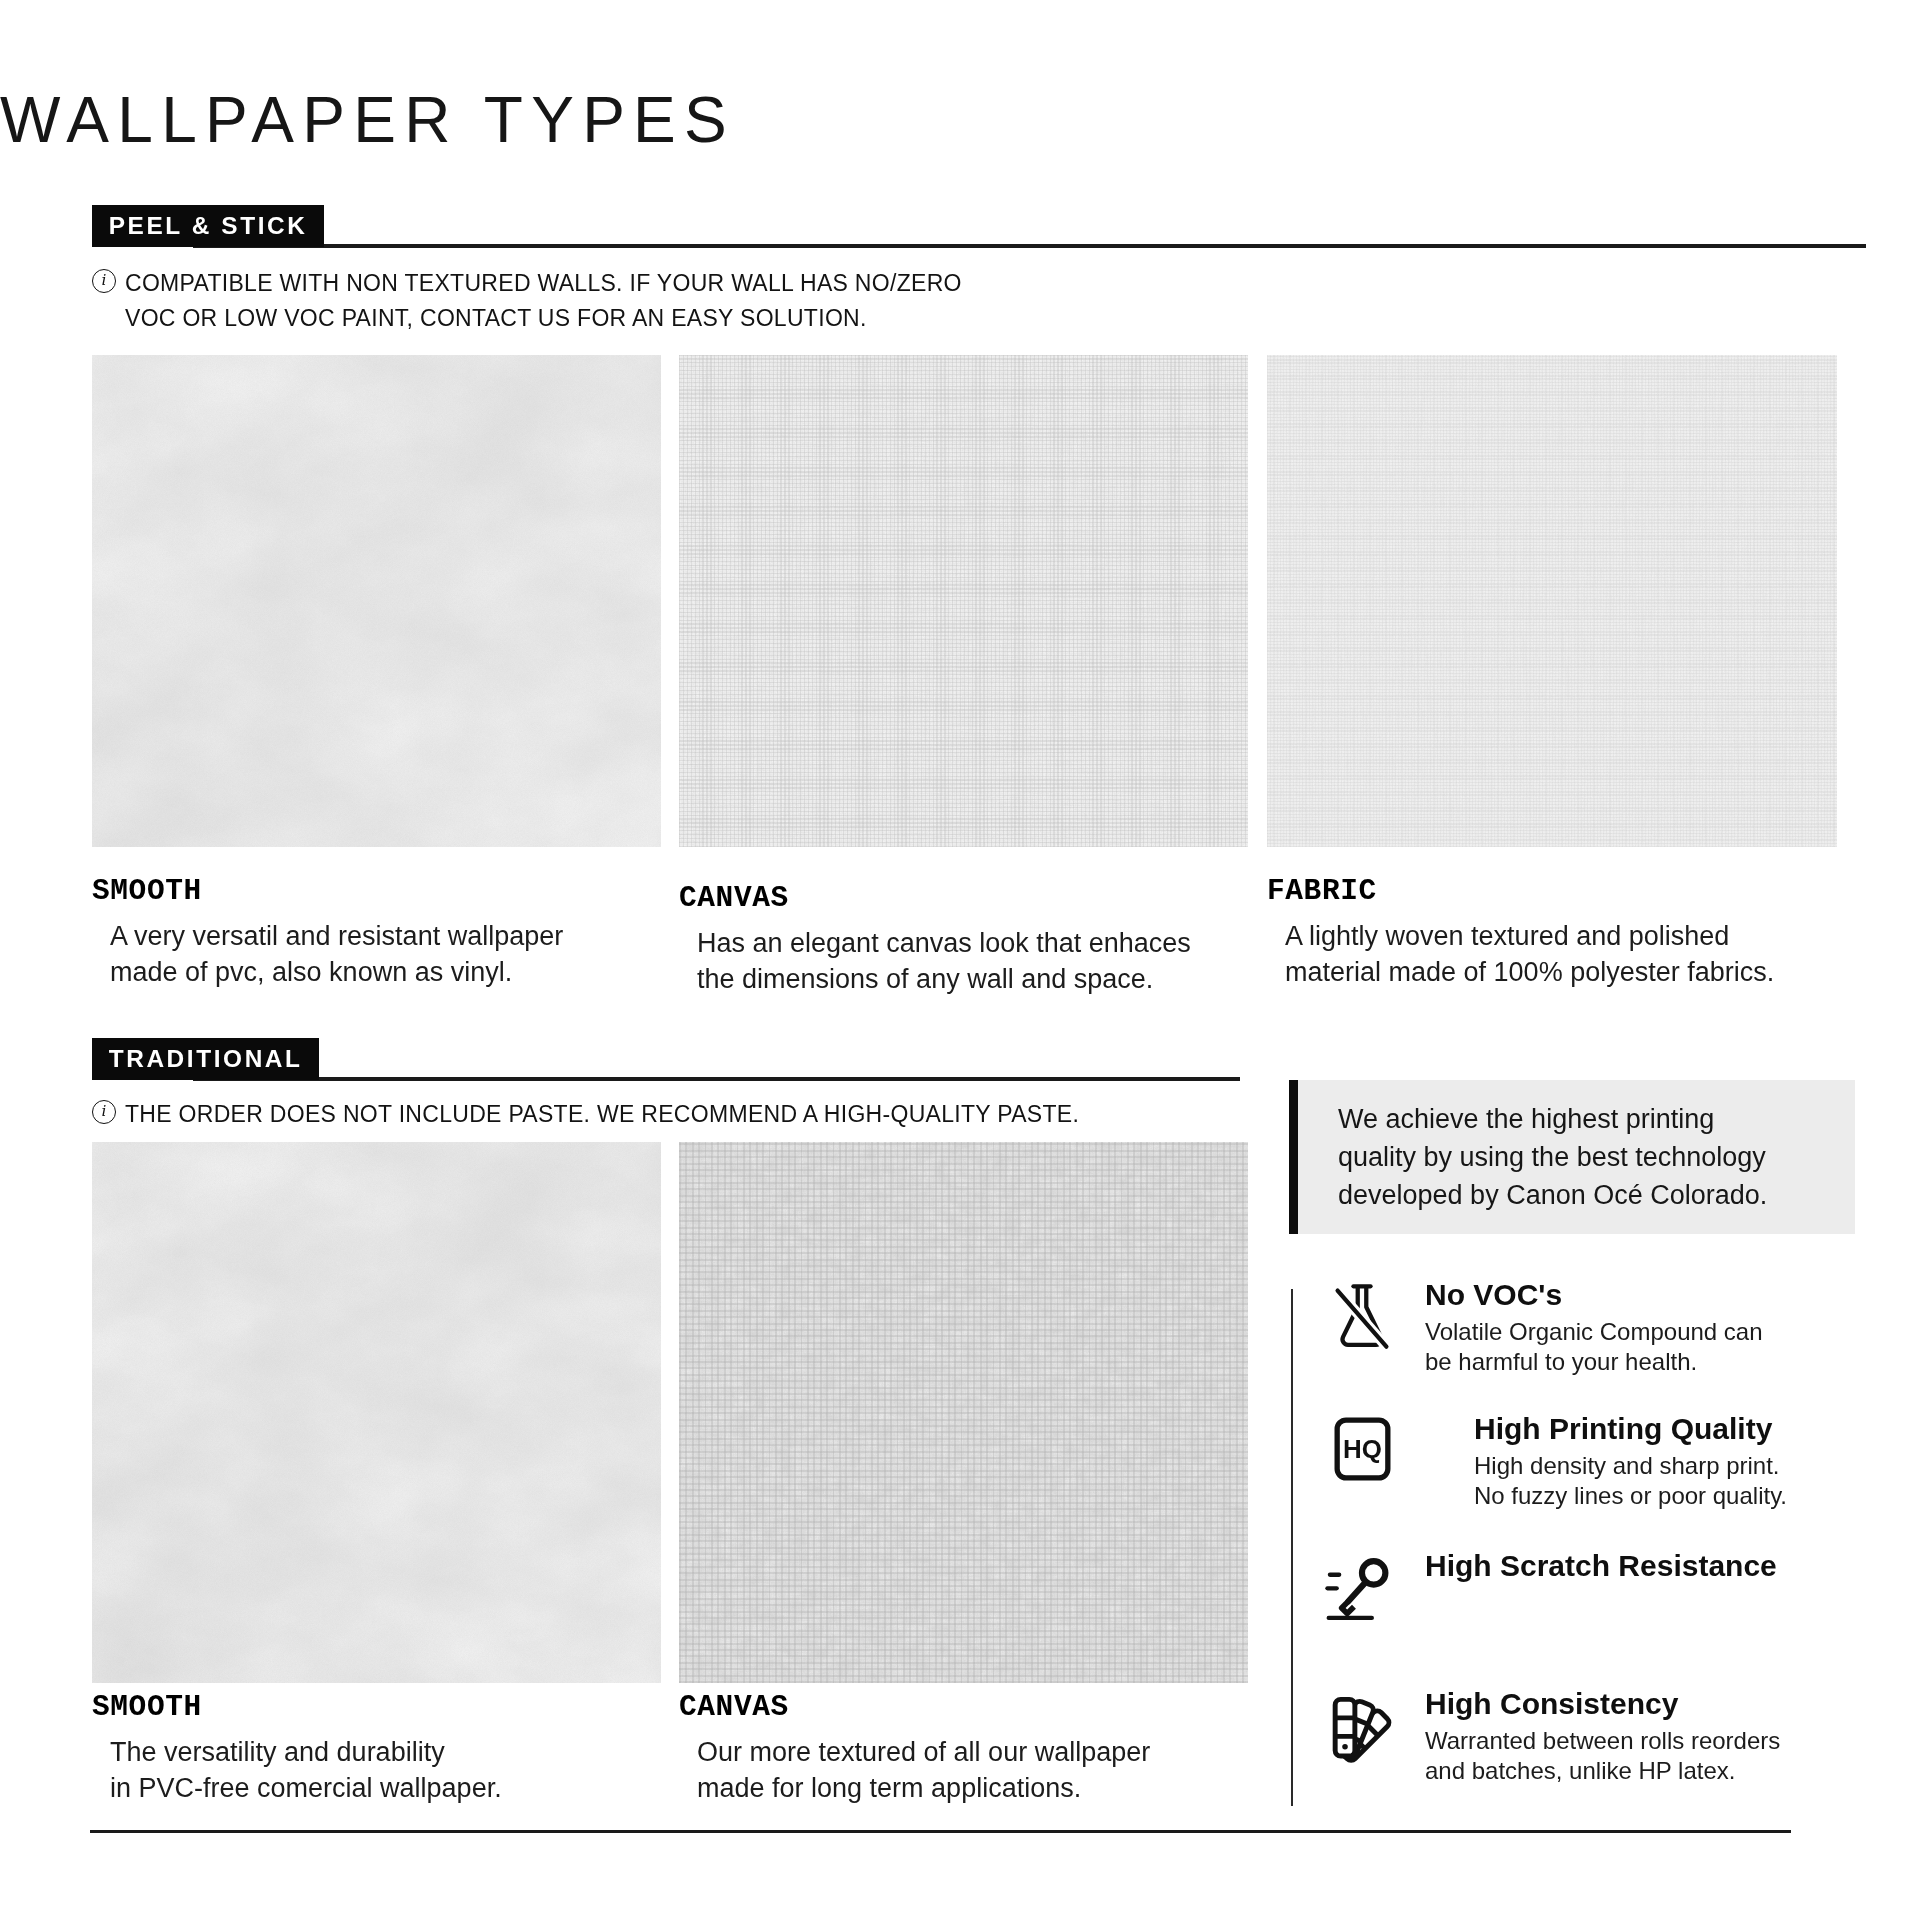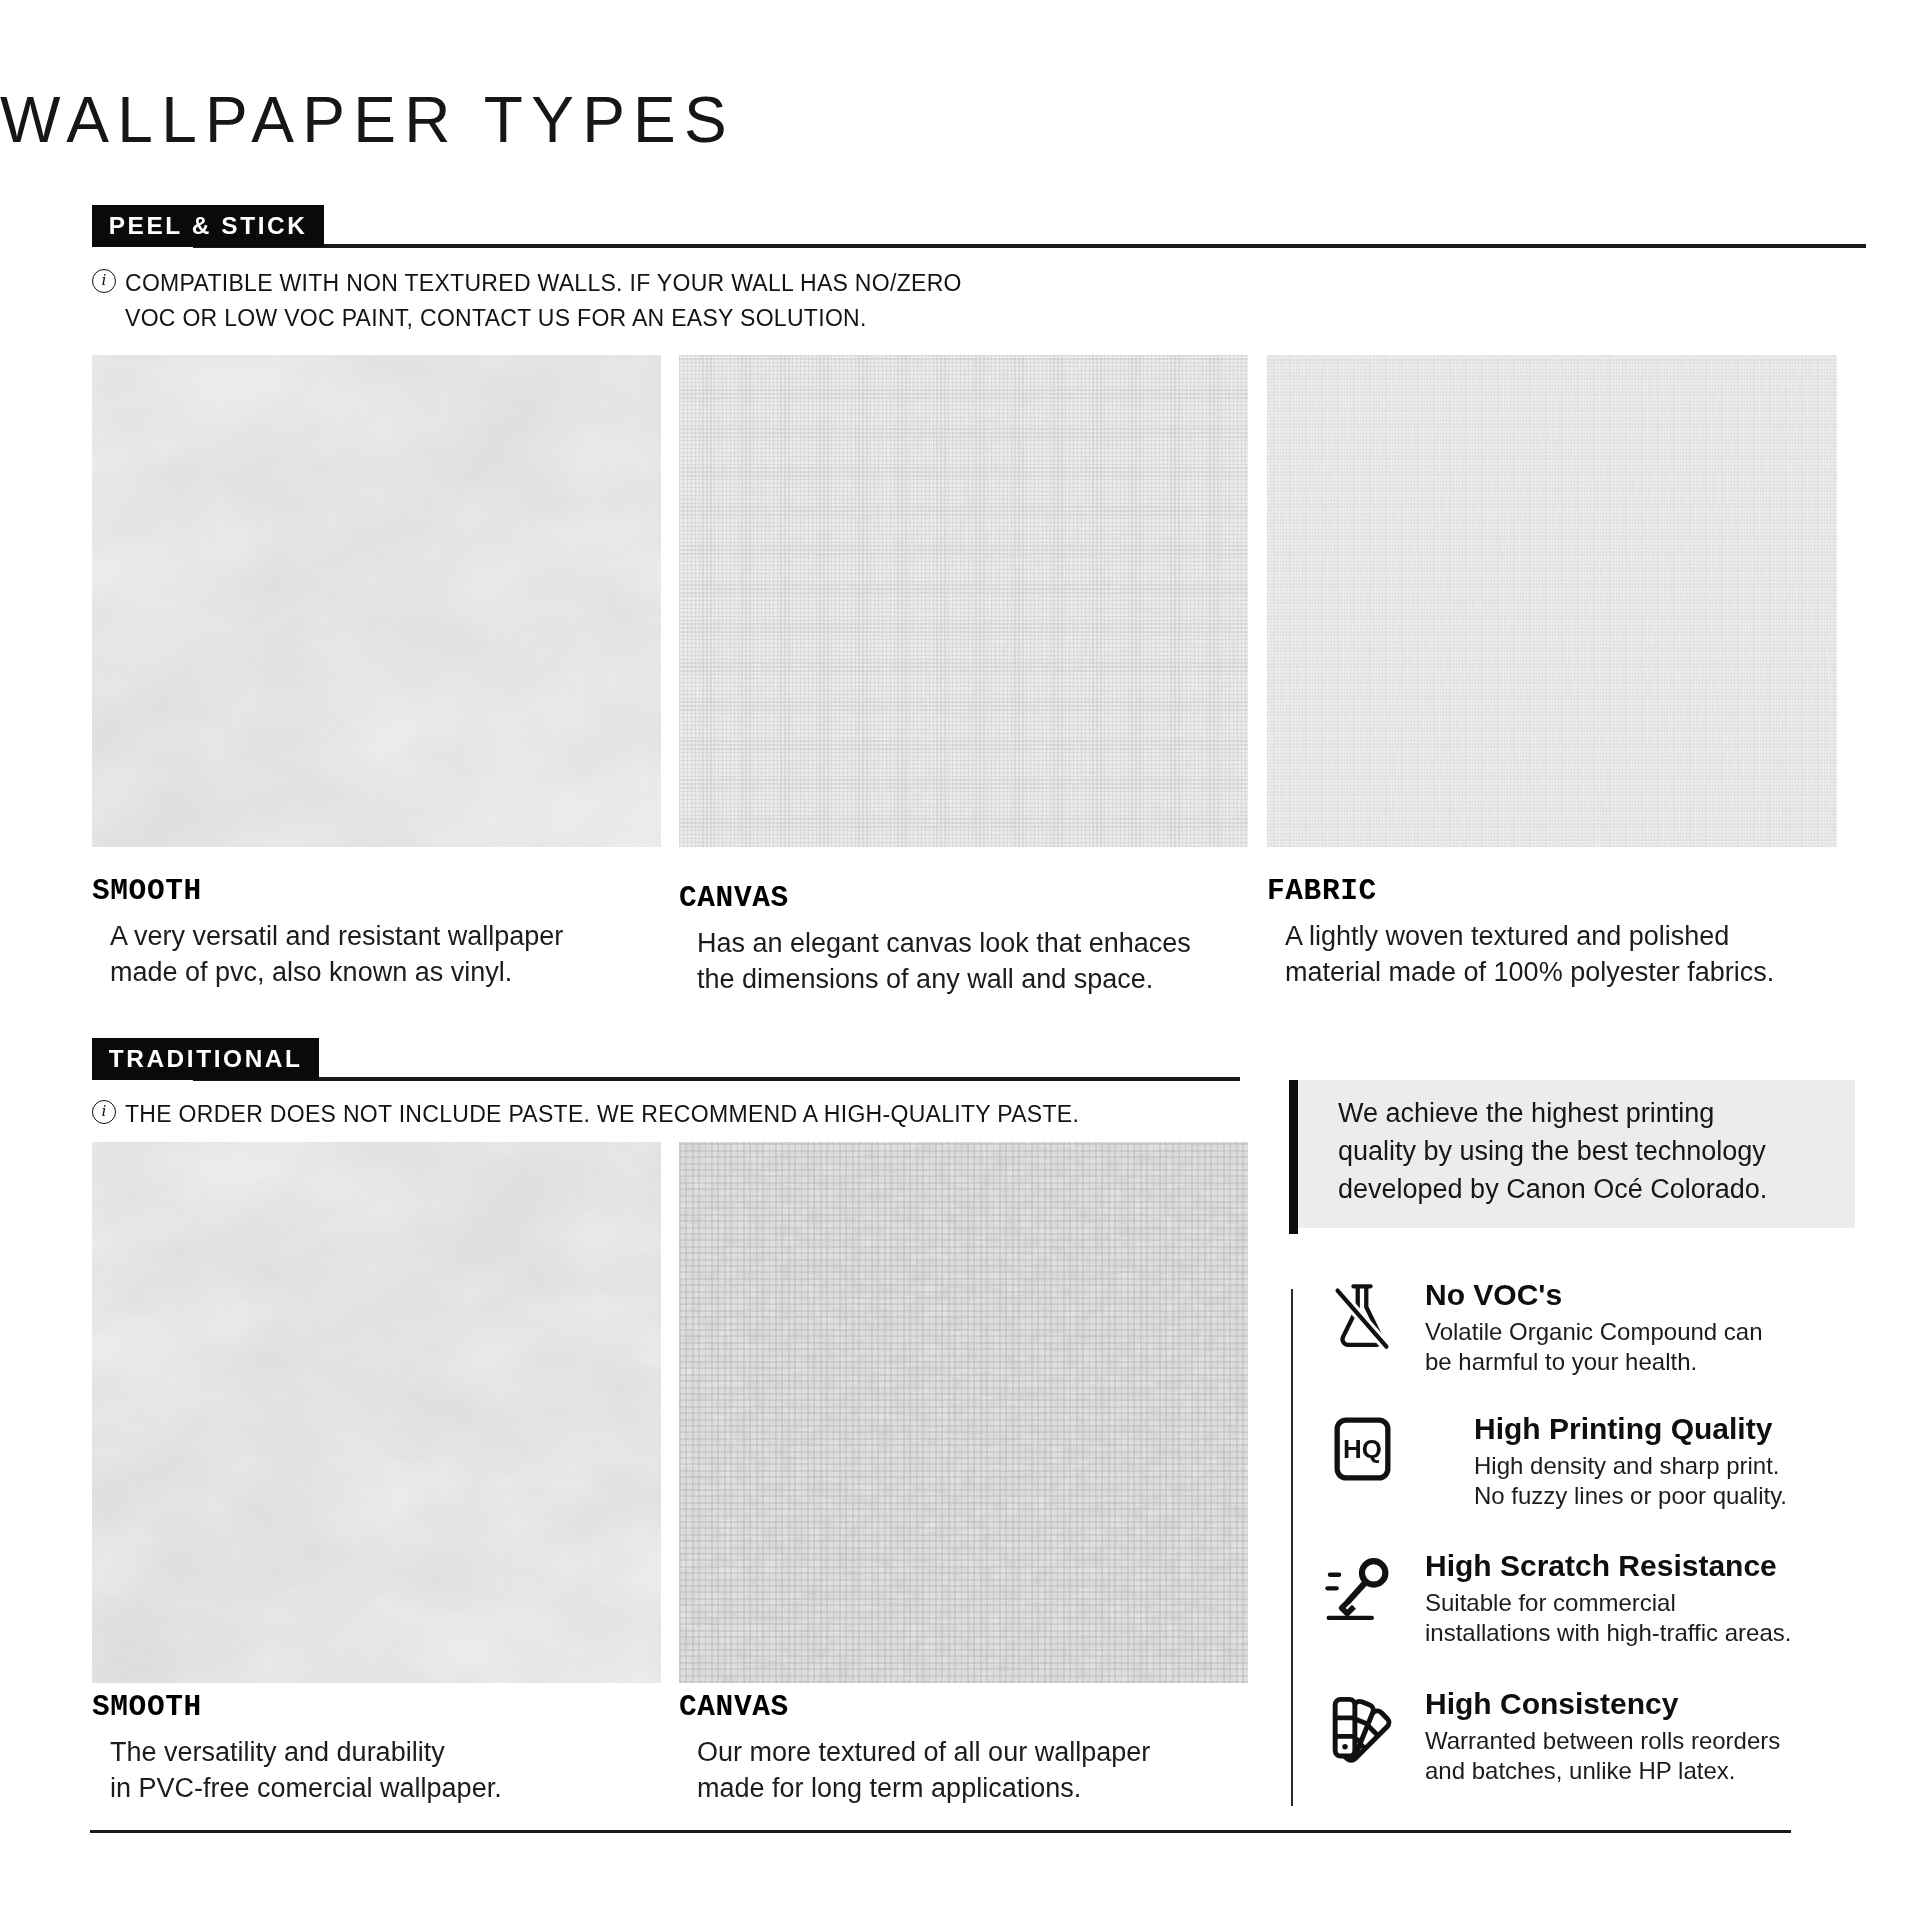--- a/index.html
+++ b/index.html
@@ -47,21 +47,21 @@
     background-color:#f3f3f3;
     background-image:
       repeating-linear-gradient(0deg, rgba(165,165,165,.32) 0 1.9px, rgba(255,255,255,0) 1.9px 6.4px),
       repeating-linear-gradient(90deg, rgba(165,165,165,.32) 0 1.9px, rgba(255,255,255,0) 1.9px 6.4px);
   }
 
   .caption-name{font-size:29.5px;font-weight:700;letter-spacing:0.6px;color:#000000;font-family:Liberation Mono, monospace;}
   .caption-desc{font-size:27px;line-height:36px;color:#1c1c1c;margin-top:10.3px;margin-left:18px;}
 
   .quality-box{
-    background:#ececec;padding:14px 19px 0 40px;
+    background:#ececec;padding:20px 19px 0 40px;
     font-size:27px;line-height:38px;color:#161616;
   }
   .quality-bar{background:#0d0d0d;}
   .v-rule{background:#2a2a2a;}
 
   .feature-text .f-title{font-size:30px;font-weight:700;color:#0f0f0f;}
   .feature-text .f-desc{font-size:24px;line-height:30px;color:#1c1c1c;margin-top:5.1px;}
 
   svg{overflow:visible;}
 </style>
@@ -244,24 +244,20 @@
 <svg class="abs" viewBox="0 0 112 115" style="left:1325px;top:1552px;width:69px;height:72px">
   <circle cx="79" cy="33" r="19" fill="none" stroke="#111" stroke-width="10"></circle>
   <path d="M66 48 L38 79" stroke="#111" stroke-width="10" fill="none" stroke-linecap="round"></path>
   <path d="M38 79 l-11 11 l9 9 l11 -11" fill="none" stroke="#111" stroke-width="9" stroke-linejoin="round"></path>
   <path d="M8 36 h15" stroke="#111" stroke-width="7" stroke-linecap="round"></path>
   <path d="M4 58 h15" stroke="#111" stroke-width="7" stroke-linecap="round"></path>
   <path d="M6 106 h70" stroke="#111" stroke-width="7" stroke-linecap="round"></path>
 </svg>
 <div class="abs feature-text" style="left:1425px;top:1549px;width:462px">
   <div class="f-title">High Scratch Resistance</div>
-  <div class="f-desc">
-    <div>Suitable for commercial</div>
-    <div>installations with high-traffic areas.</div>
-  </div>
 </div>
 
 <svg class="abs" viewBox="0 0 108 112" style="left:1330px;top:1692px;width:67px;height:69px">
   <g fill="#ffffff" stroke="#111" stroke-width="8" stroke-linejoin="round">
     <g transform="rotate(45 24 102)">
       <rect x="8" y="12" width="32" height="92" rx="9"></rect>
       <path d="M8 42 H40 M8 72 H40" fill="none"></path>
     </g>
     <g transform="rotate(22 24 102)">
       <rect x="8" y="12" width="32" height="92" rx="9"></rect>

